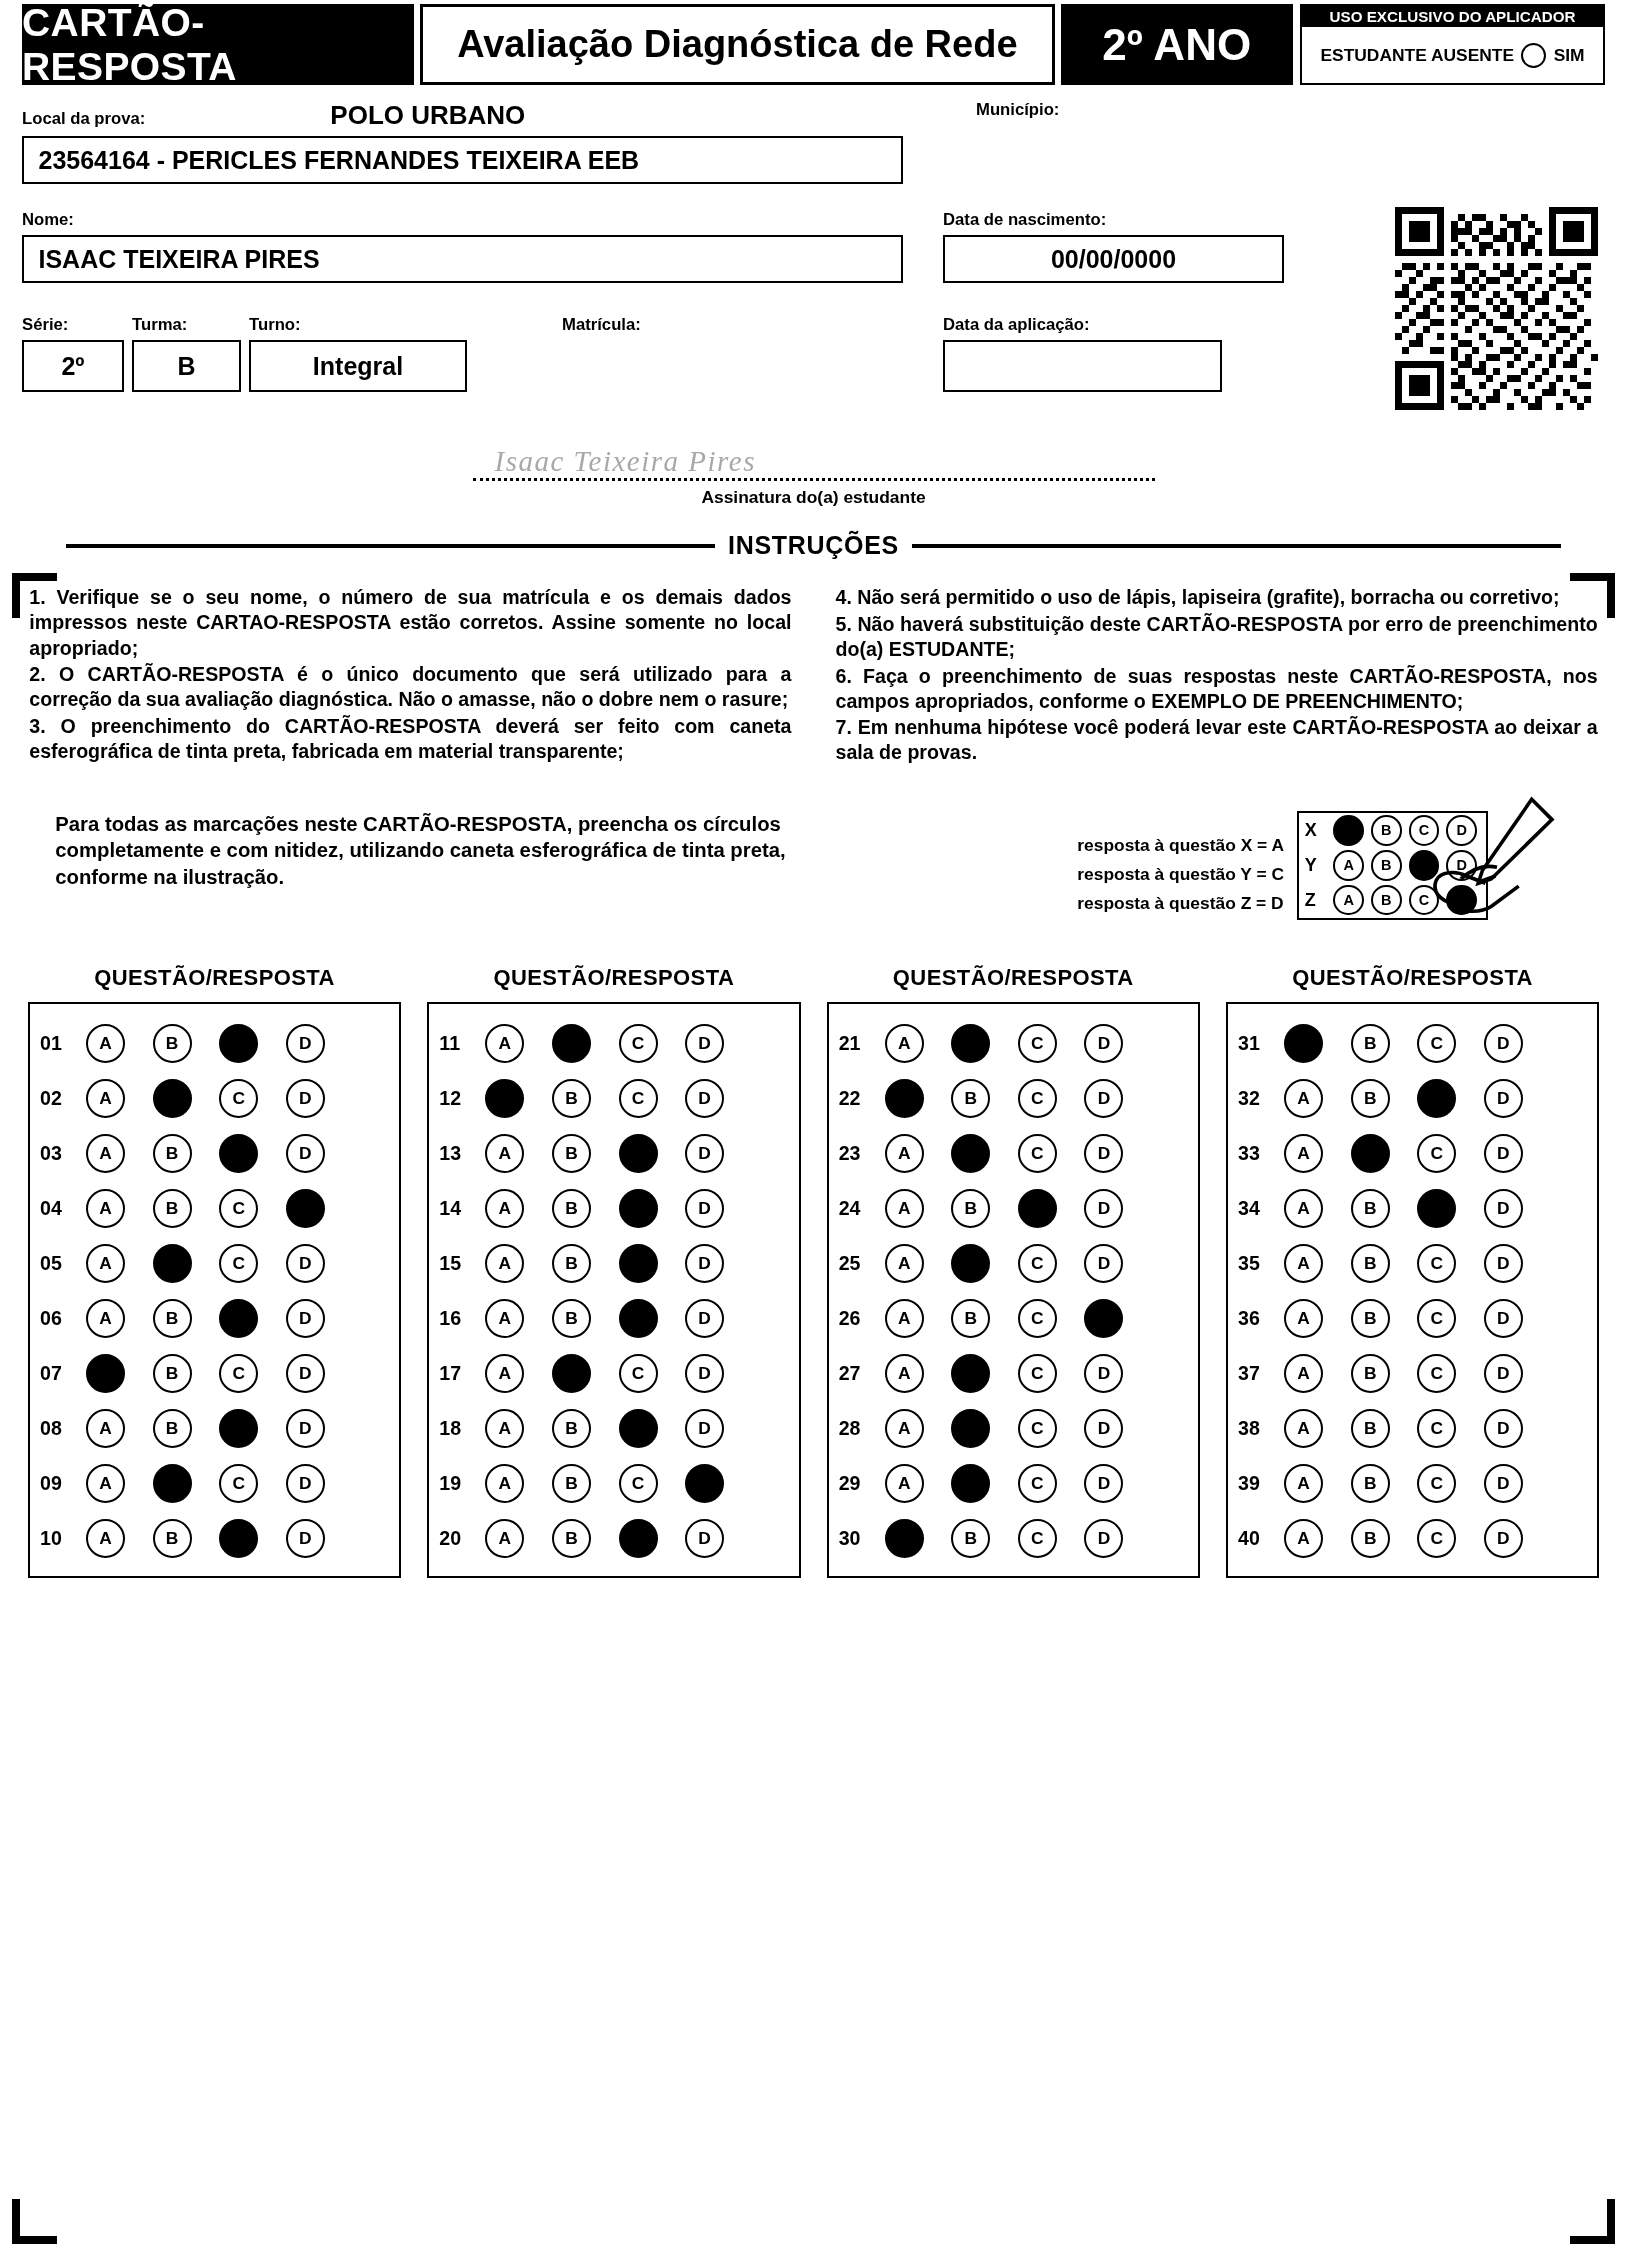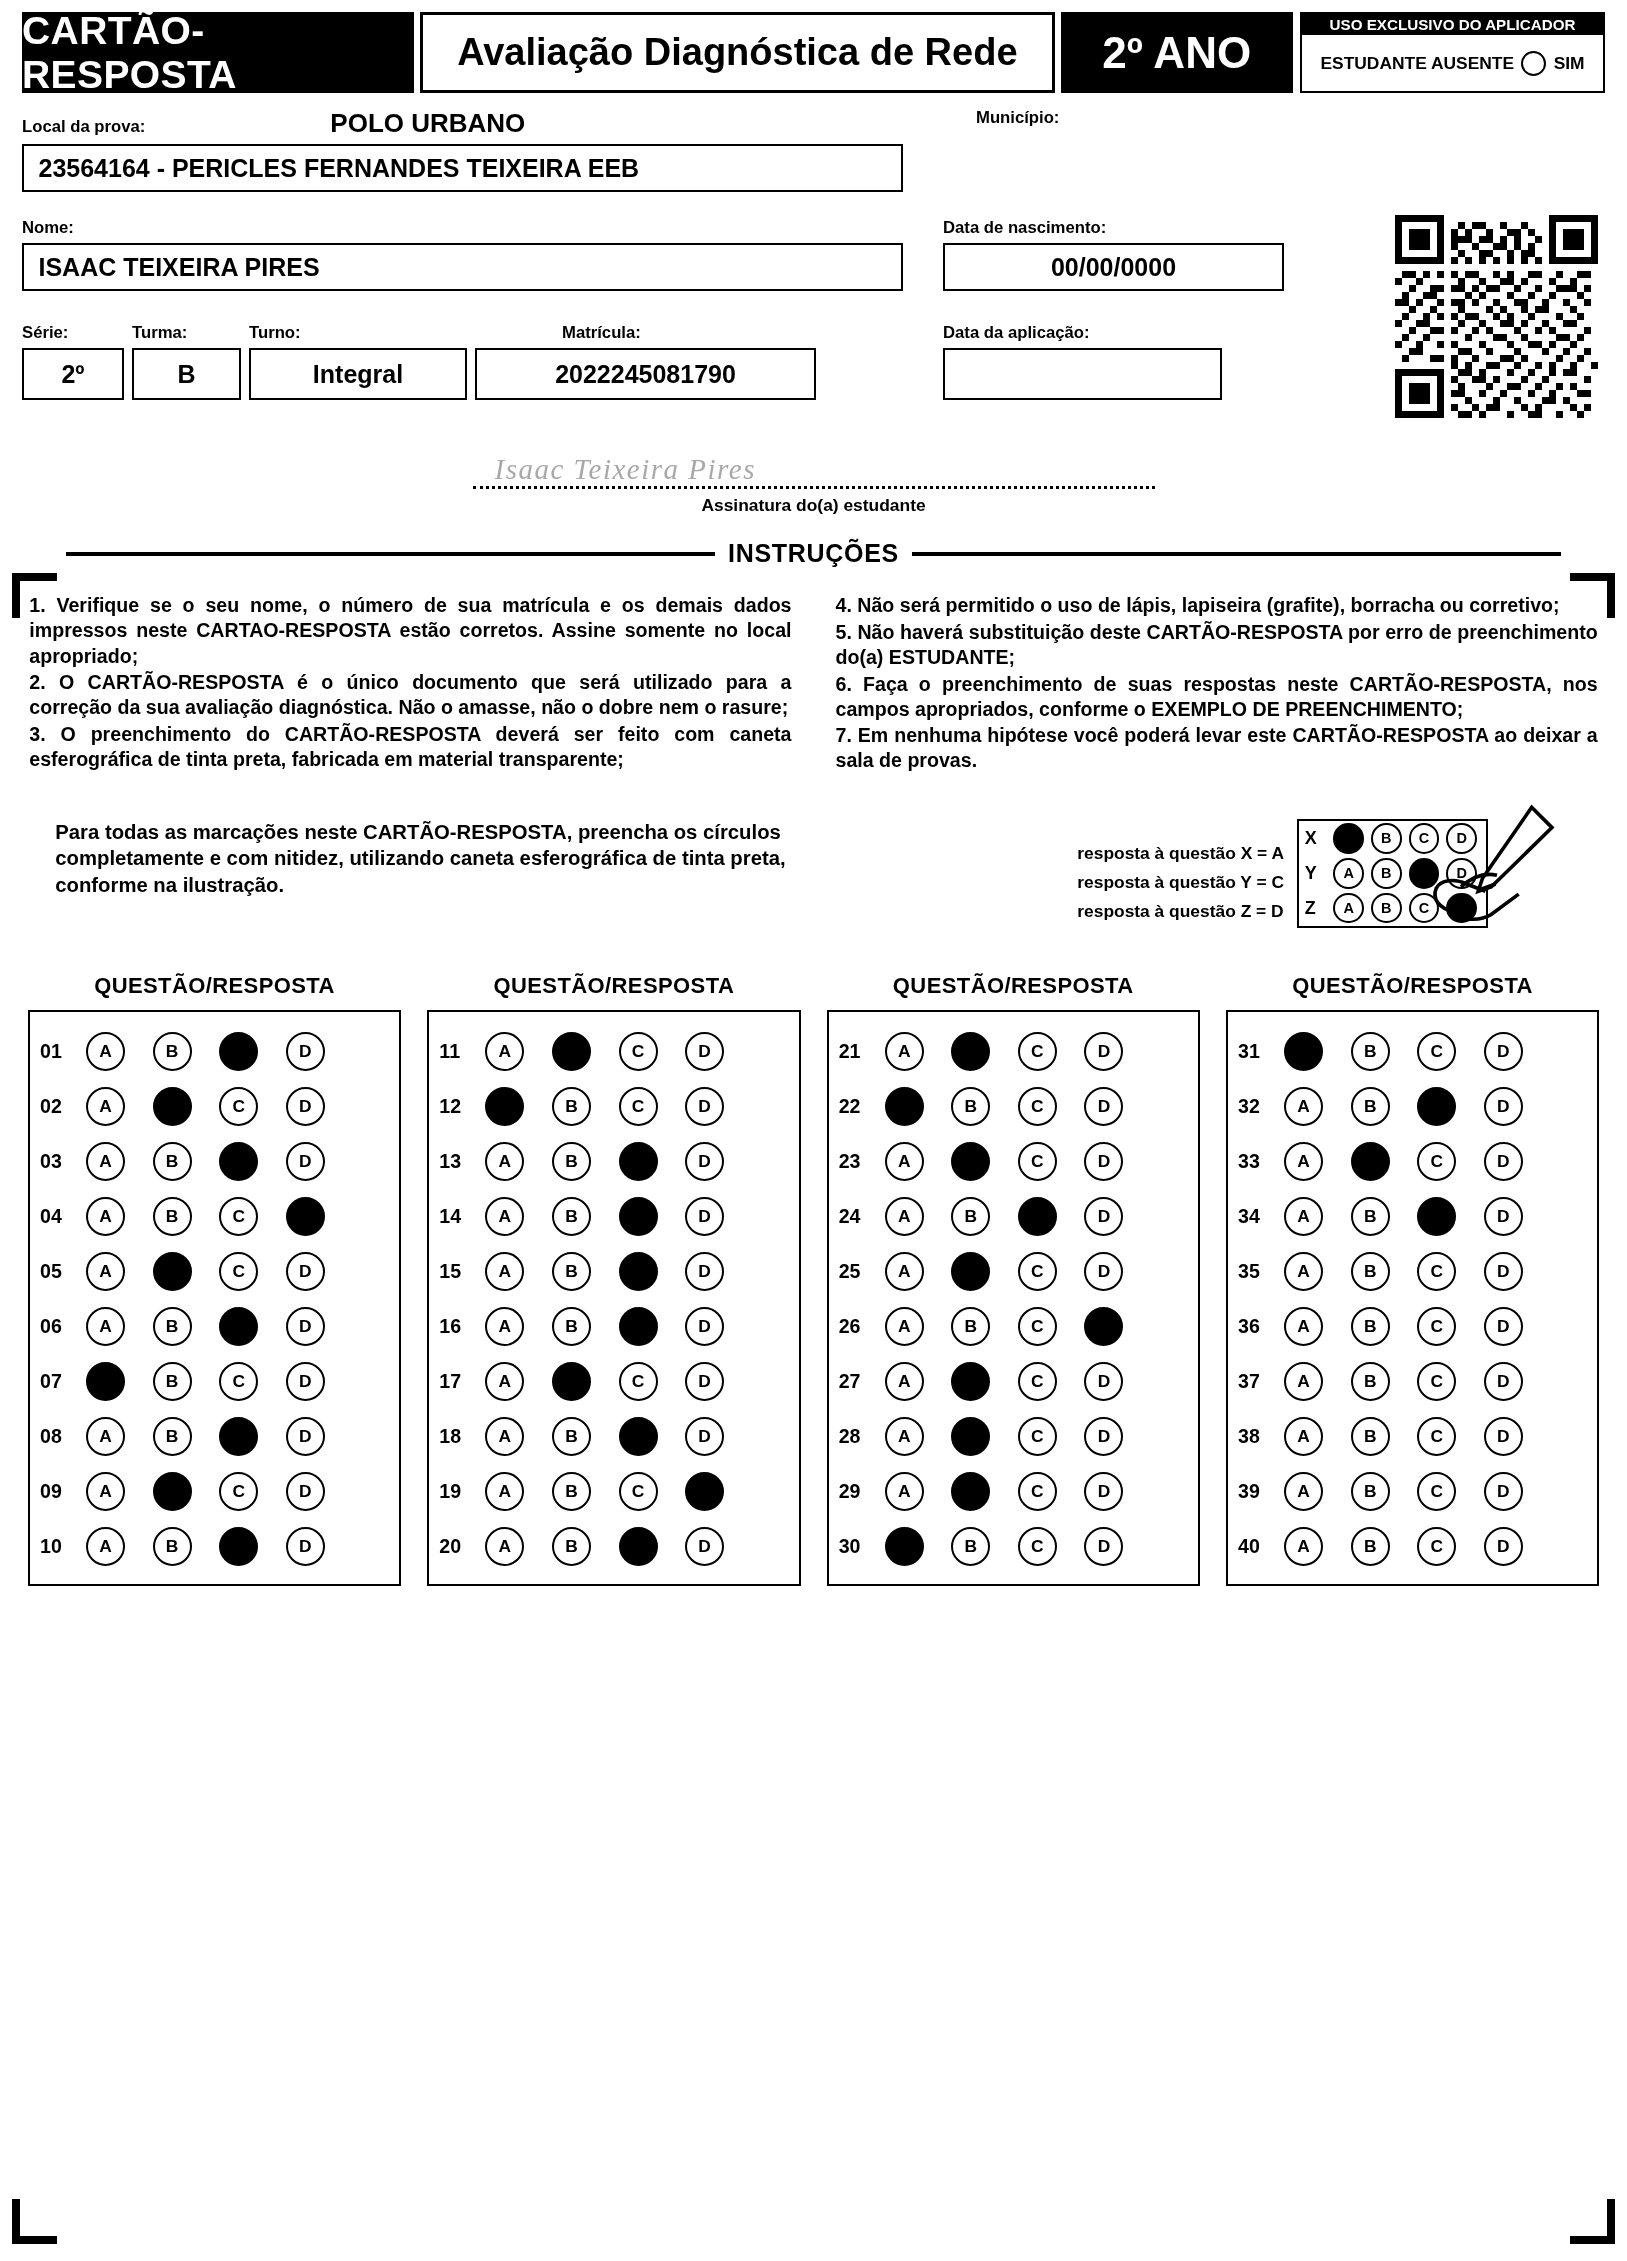--- a/index.html
+++ b/index.html
@@ -8,21 +8,21 @@
     width: 1627px;
     height: 2261px;
     font-family: "Liberation Sans", sans-serif;
     color:#000;
     position: relative;
   }
   .sheet {
     position:relative;
     width:1627px;
     height:2261px;
-    padding: 12px 22px 0 22px;
+    padding: 4px 22px 0 22px;
   }
 
   
   .header {
     display:flex;
     align-items:stretch;
     height: 81px;
     gap: 0px;
   }
   .hdr-black {
@@ -265,21 +265,20 @@
       <div class="sf" style="width:109px;">
         <div class="lbl">Turma:</div>
         <div class="field-box" style="margin-top:5.8px;">B</div>
       </div>
       <div class="sf" style="width:218px;">
         <div class="lbl">Turno:</div>
         <div class="field-box" style="margin-top:5.8px;">Integral</div>
       </div>
       <div class="sf" style="width:341px;">
         <div class="lbl" style="padding-left:87px;">Matrícula:</div>
-        <div class="field-box" style="margin-top:5.8px;">2022245081790</div>
       </div>
     </div>
 
     <div class="row-apl">
       <div class="lbl">Data da aplicação:</div>
       <div class="field-box" style="margin-top:5.8px;height:52px;"></div>
     </div>
 
     <div class="qr">
       <svg width="203" height="203" viewBox="0 0 29 29" shape-rendering="crispEdges" aria-hidden="true">

